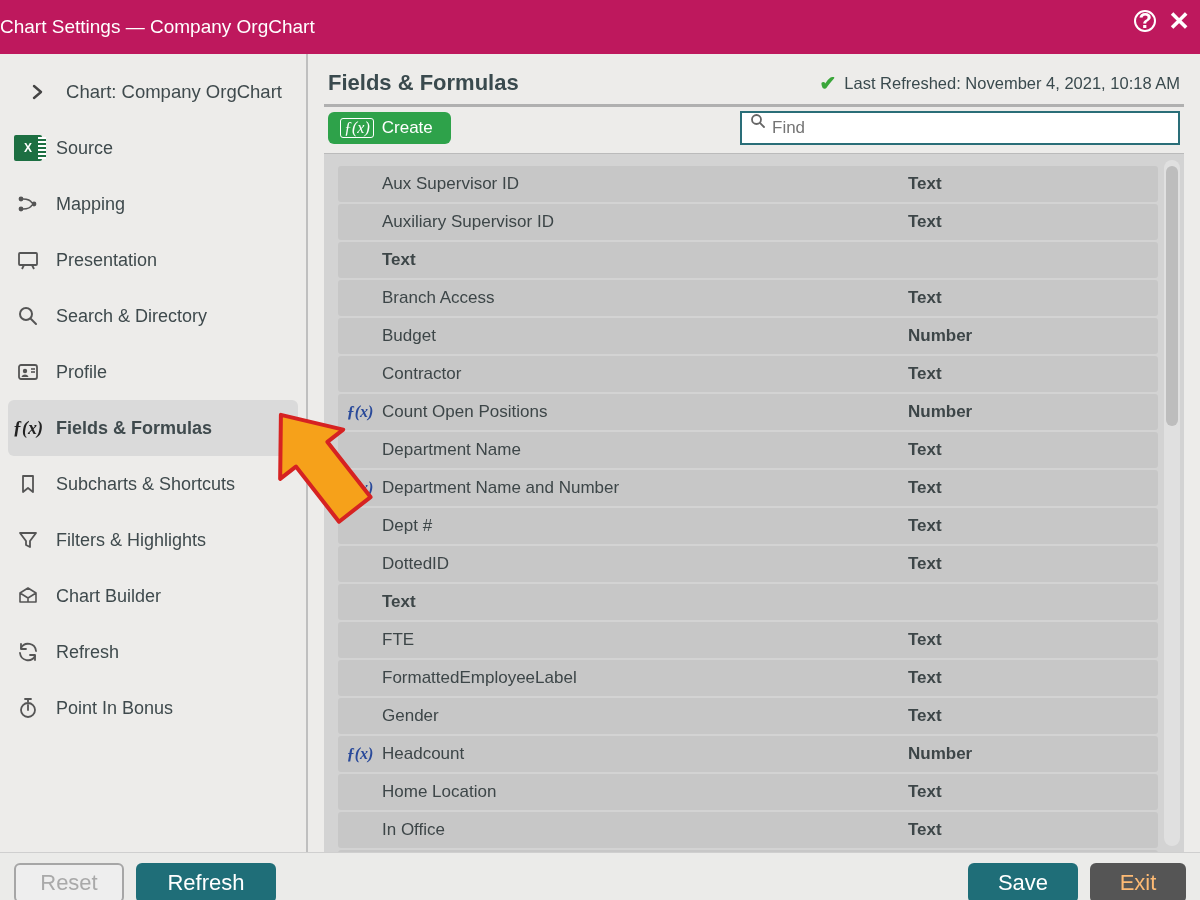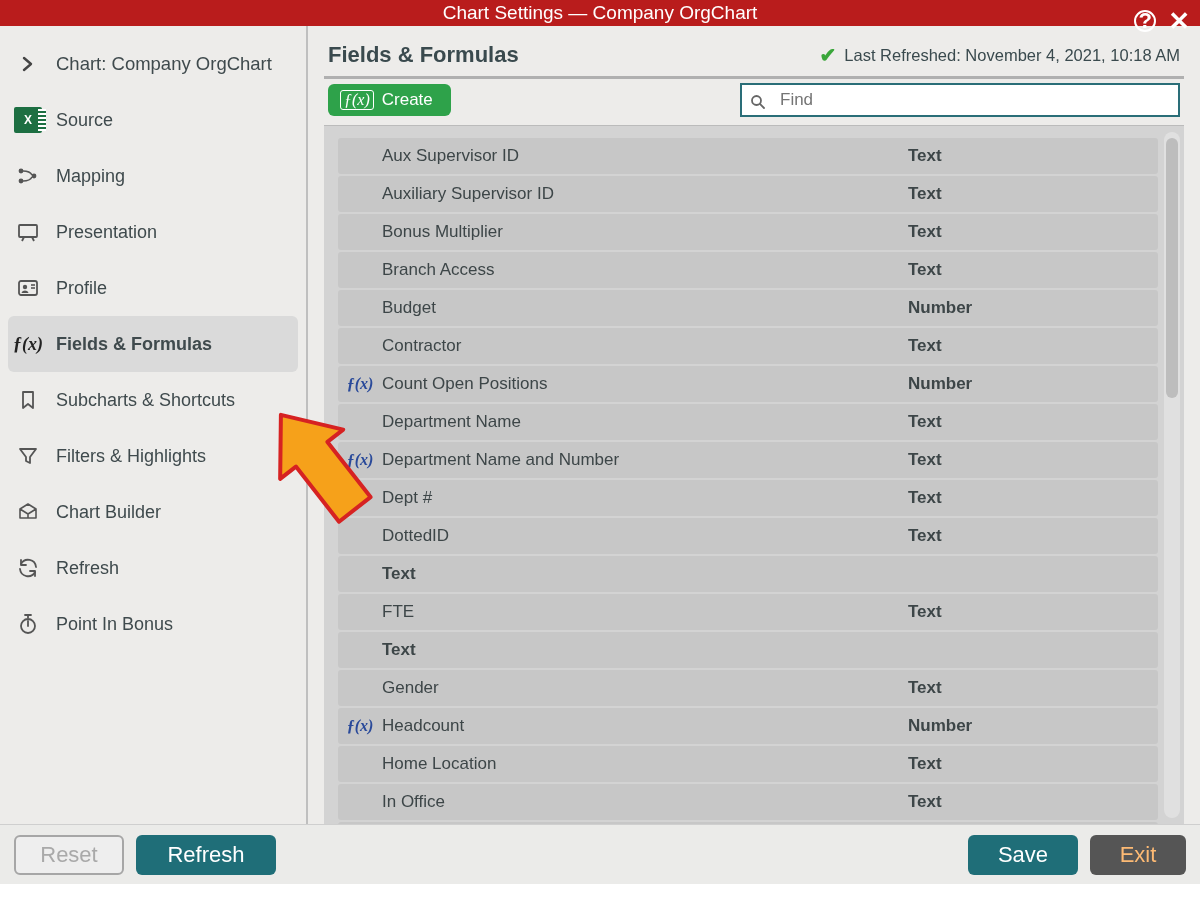--- a/index.html
+++ b/index.html
@@ -1,40 +1,40 @@
 <!DOCTYPE html>
 <html><head>
 <meta charset="utf-8">
 <style>
   * { box-sizing: border-box; margin: 0; padding: 0; }
   html, body { width: 1200px; height: 900px; font-family: "Segoe UI", Tahoma, sans-serif; overflow: hidden; background: #fff; }
   
-  .titlebar { height: 26px; background: #b91c1c; color: #fff; display: flex; align-items: center; justify-content: center; position: relative; font-size: 19px; }
+  .titlebar { height: 54px; background: #be185d; color: #fff; display: flex; align-items: center; position: relative; font-size: 19px; }
   .titlebar .controls { position: absolute; right: 10px; top: 0; height: 42px; display: flex; align-items: center; gap: 12px; }
   .titlebar .controls span { cursor: pointer; font-size: 22px; line-height: 1; }
   .help-icon { display:inline-flex; align-items:center; justify-content:center; width:22px; height:22px; border:2px solid #fff; border-radius:50%; font-size:14px; font-weight:bold; }
   
   .body-area { display:flex; height: 798px; background: #edecea; }
   .sidebar { width: 308px; border-right: 2px solid #bfbfbf; padding-top: 10px; }
   .side-item { display:flex; align-items:center; gap:14px; height:56px; padding:0 14px; color:#3f4a4d; font-size:18px; cursor:pointer; }
-  .side-item.header { font-size:18.5px; }
+  .side-item.header { font-size:18.5px;justify-content:center; }
   .side-item.active { background:#dadada; font-weight:600; border-radius:6px; margin:0 8px; padding:0 6px; }
   .side-icon { width:28px; height:28px; display:inline-flex; align-items:center; justify-content:center; color:#555; flex:none; }
   .side-item.active .side-icon { color:#222; }
   .excel-icon { background:#1d6f42; color:#fff; font-size:12px; font-weight:bold; width:30px; height:26px; border-radius:2px; display:flex; align-items:center; justify-content:center; position:relative; }
   .excel-icon::after { content:""; position:absolute; right:-4px; top:2px; width:8px; height:22px; background:repeating-linear-gradient(#fff,#fff 2px,#1d6f42 2px,#1d6f42 4px); }
   .content { flex:1; display:flex; flex-direction:column; padding:10px 16px 0 16px; min-width:0; }
   .content-header { display:flex; align-items:center; justify-content:space-between; padding:6px 4px 8px 4px; }
   .content-title { font-size:22px; font-weight:700; color:#3a4a4e; }
   .status { font-size:16.5px; color:#3a4a4e; display:flex; align-items:center; gap:8px; }
   .check { color:#3aa63a; font-size:20px; font-weight:bold; }
   .toolbar-row { display:flex; align-items:center; gap:16px; padding:4px 4px 8px 4px; border-top:3px solid #b0b0b0; }
   .create-btn { background:#2ea24a; color:#fff; border:none; border-radius:6px; height:32px; padding:0 18px 0 12px; font-size:17px; display:inline-flex; align-items:center; gap:8px; cursor:pointer; }
   .create-btn .fx { font-style:italic; font-family: "Times New Roman", serif; font-size:16px; background:rgba(255,255,255,0.0); border:1.5px solid #fff; border-radius:3px; padding:0 3px; }
-  .find-wrap { margin-left:auto; display:flex; align-items:flex-end; border:2px solid #2a6e78; background:#fff; height:34px; width:440px; padding:0 8px; gap:14px; }
+  .find-wrap { margin-left:auto; display:flex; align-items:flex-start; border:2px solid #2a6e78; background:#fff; height:34px; width:440px; padding:0 8px; gap:6px; }
   .find-wrap input { border:none; outline:none; font-size:17px; flex:1; height:100%; background:transparent; color:#333; }
   .find-wrap .mag { color:#6a6a6a; font-size:17px; }
   .list-region { flex:1; background:#d3d3d3; border-top:1px solid #bbb; padding:12px 26px 0 14px; overflow:hidden; position:relative; }
   .list-inner { position:absolute; left:14px; right:26px; top:12px; bottom:0; overflow:hidden; }
   .row { display:flex; align-items:center; height:36px; background:#c7c7c7; border-radius:3px; margin-bottom:2px; color:#3d4648; font-size:17px; }
   .row .ic { width:44px; display:flex; align-items:center; justify-content:center; flex:none; }
   .row .name { flex:1; padding-left:0; }
   .row .type { width:250px;font-weight:bold; }
   .fx-badge { font-style:italic; font-family:"Times New Roman",serif; color:#2a4a9a; font-weight:600; font-size:16px; }
   .scrollbar { position:absolute; right:4px; top:6px; bottom:6px; width:16px; background:#e0e0e0; border-radius:8px; }
@@ -96,20 +96,29 @@
               <rect x="3" y="5" width="18" height="12" rx="1" fill="none" stroke="#555" stroke-width="1.8"></rect>
               <line x1="8" y1="17" x2="6" y2="21" stroke="#555" stroke-width="1.8"></line>
               <line x1="16" y1="17" x2="18" y2="21" stroke="#555" stroke-width="1.8"></line>
             </svg>
           </span>
           <span>Presentation</span>
         </div>
         <div class="side-item">
           <span class="side-icon">
             <svg width="24" height="24" viewBox="0 0 24 24">
+              <circle cx="10" cy="10" r="6" fill="none" stroke="#555" stroke-width="2"></circle>
+              <line x1="15" y1="15" x2="20" y2="20" stroke="#555" stroke-width="2" stroke-linecap="round"></line>
+            </svg>
+          </span>
+          <span>Search &amp; Directory</span>
+        </div>
+        <div class="side-item">
+          <span class="side-icon">
+            <svg width="24" height="24" viewBox="0 0 24 24">
               <rect x="3" y="5" width="18" height="14" rx="2" fill="none" stroke="#555" stroke-width="1.8"></rect>
               <circle cx="9" cy="11" r="2.2" fill="#555"></circle>
               <path d="M5.5 17c.6-2 2.2-2.6 3.5-2.6s2.9.6 3.5 2.6" fill="#555"></path>
               <line x1="15" y1="9" x2="19" y2="9" stroke="#555" stroke-width="1.6"></line>
               <line x1="15" y1="12" x2="19" y2="12" stroke="#555" stroke-width="1.6"></line>
             </svg>
           </span>
           <span>Profile</span>
         </div>
         <div class="side-item active">
@@ -197,21 +206,20 @@
             <span class="name">Aux Supervisor ID</span>
             <span class="type">Text</span>
           </div>
           <div class="row">
             <span class="ic"></span>
             <span class="name">Auxiliary Supervisor ID</span>
             <span class="type">Text</span>
           </div>
           <div class="row">
             <span class="ic"></span>
-            <span class="name">Bonus Multiplier</span>
             <span class="type">Text</span>
           </div>
           <div class="row">
             <span class="ic"></span>
             <span class="name">Branch Access</span>
             <span class="type">Text</span>
           </div>
           <div class="row">
             <span class="ic"></span>
             <span class="name">Budget</span>
@@ -255,20 +263,21 @@
             <span class="ic"></span>
             <span class="type">Text</span>
           </div>
           <div class="row">
             <span class="ic"></span>
             <span class="name">FTE</span>
             <span class="type">Text</span>
           </div>
           <div class="row">
             <span class="ic"></span>
+            <span class="name">FormattedEmployeeLabel</span>
             <span class="type">Text</span>
           </div>
           <div class="row">
             <span class="ic"></span>
             <span class="name">Gender</span>
             <span class="type">Text</span>
           </div>
           <div class="row">
             <span class="ic">
               <span class="fx-badge">ƒ(x)</span>

